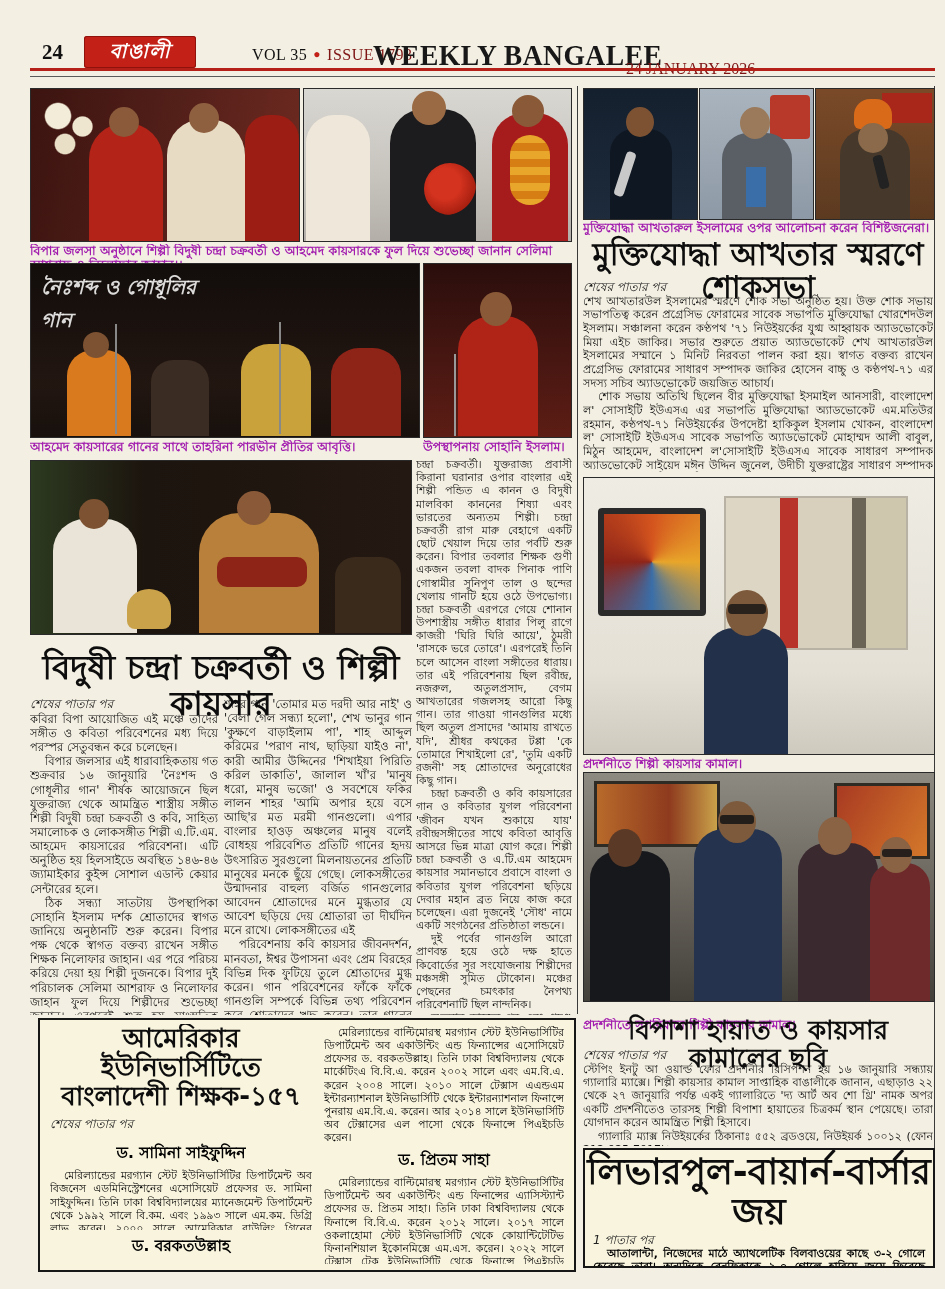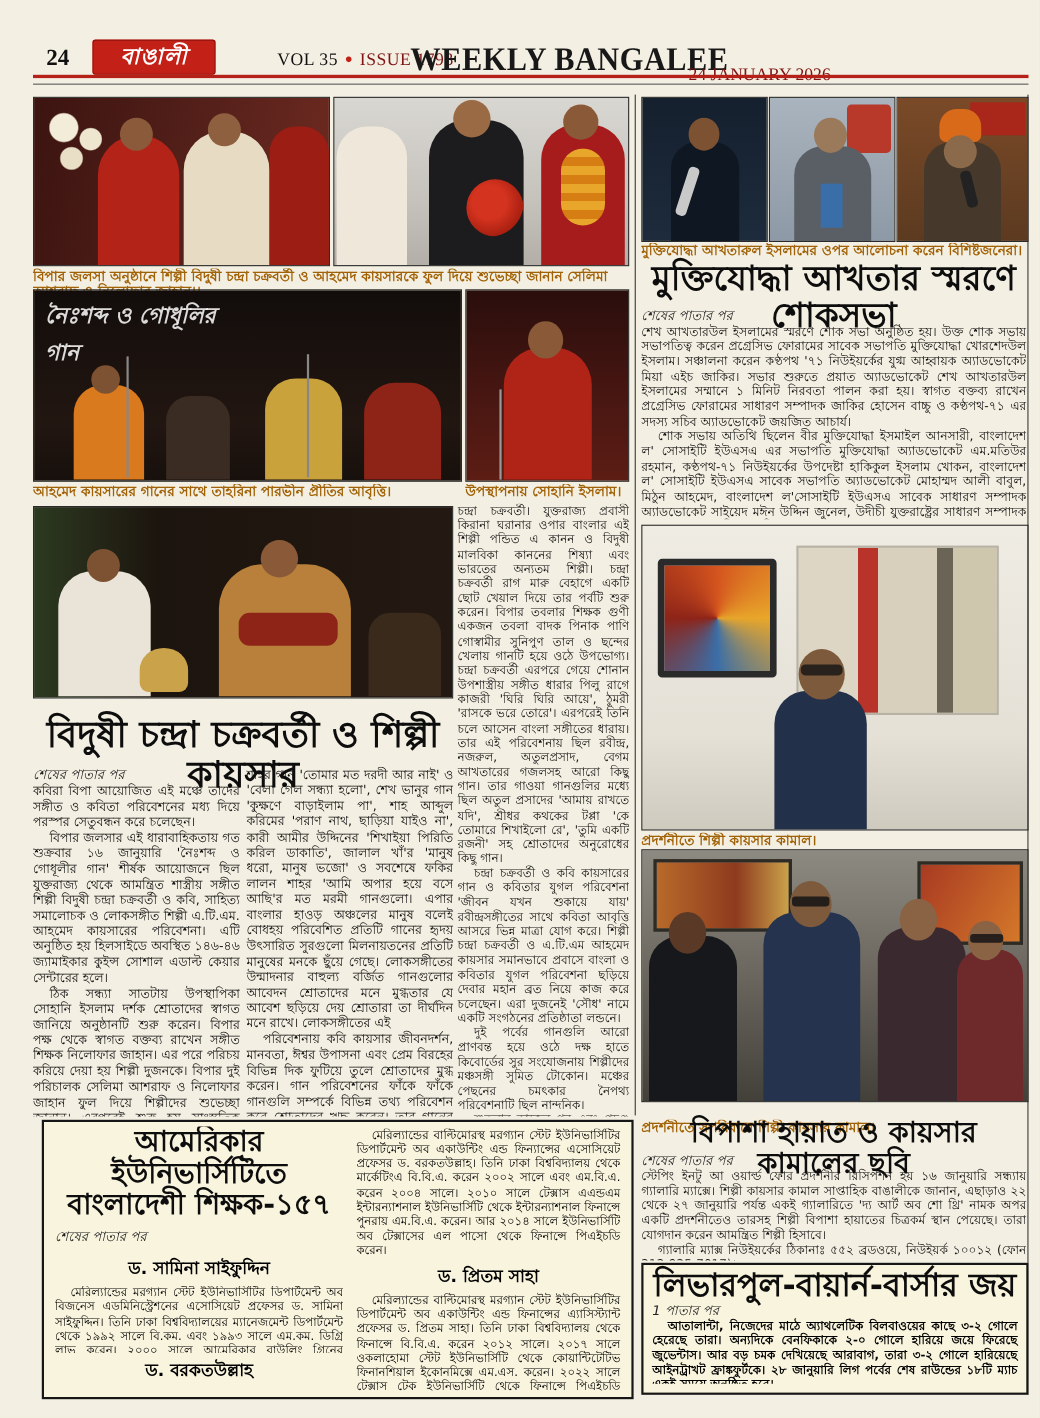--- a/index.html
+++ b/index.html
@@ -17,21 +17,21 @@
   .masthead{font-family:"Liberation Serif",serif;font-weight:bold;font-size:30px;color:#181818;
             transform:scaleX(.92);transform-origin:left;white-space:nowrap;letter-spacing:.5px;}
   .pubdate{font-family:"Liberation Serif",serif;font-size:16px;color:#7e1414;white-space:nowrap;}
   .rule-red{background:#b52019;height:3px;}
   .rule-thin{background:#5a5a5a;height:1px;}
   .vrule{background:#3a3a3a;width:1px;}
   
   .photo{position:absolute;border:1px solid #2a2a2a;overflow:hidden;}
   .photo i{position:absolute;display:block;}
   
-  .cap{position:absolute;font-size:12.4px;font-weight:600;color:#a16207;line-height:1.15;white-space:nowrap;overflow:hidden;}
+  .cap{position:absolute;font-size:12.4px;font-weight:600;color:#a21caf;line-height:1.15;white-space:nowrap;overflow:hidden;}
   .cap.wrap{white-space:normal;}
   .headline{position:absolute;font-weight:bold;color:#0d0d0d;text-align:center;line-height:1.08;}
   .cont{font-style:italic;font-size:12px;color:#222;margin:0 0 2px 0;}
   .col{position:absolute;overflow:hidden;text-align:justify;color:#101010;}
   .col p{margin:0;text-indent:15px;}
   .col p.ni{text-indent:0;}
   .subhead{font-weight:bold;text-align:center;font-size:15.5px;margin:4px 0 2px 0;text-indent:0 !important;}
   
   .boxart{position:absolute;background:#f8f4dd;border:2px solid #161616;overflow:hidden;}
   .box-head{font-weight:bold;text-align:center;color:#0d0d0d;line-height:1.12;}
@@ -186,21 +186,21 @@
 
   <div class="headline" style="left:583px;top:1016px;width:350px;font-size:26px;">বিপাশা হায়াত ও কায়সার কামালের ছবি</div>
   <div class="col" style="left:583px;top:1048px;width:350px;height:98px;font-size:11px;line-height:1.22;">
     <p class="ni cont">শেষের পাতার পর</p>
     <p class="ni">স্টেপিং ইনটু আ ওয়ার্ল্ড ফোর প্রদর্শনীর রিসিপশন হয় ১৬ জানুয়ারি সন্ধ্যায় গ্যালারি ম্যাক্সে। শিল্পী কায়সার কামাল সাপ্তাহিক বাঙালীকে জানান, এছাড়াও ২২ থেকে ২৭ জানুয়ারি পর্যন্ত একই গ্যালারিতে 'দ্য আর্ট অব শো থ্রি' নামক অপর একটি প্রদর্শনীতেও তারসহ শিল্পী বিপাশা হায়াতের চিত্রকর্ম স্থান পেয়েছে। তারা যোগদান করেন আমন্ত্রিত শিল্পী হিসাবে।</p>
     <p>গ্যালারি ম্যাক্স নিউইয়র্কের ঠিকানাঃ ৫৫২ ব্রডওয়ে, নিউইয়র্ক ১০০১২ (ফোন 212-925-7017)।</p>
 
   </div>
 
   <div class="boxart" style="left:583px;top:1148px;width:348px;height:116px;">
-    <div class="box-head" style="font-size:29px;margin-top:2px;">লিভারপুল-বায়ার্ন-বার্সার জয়</div>
+    <div class="box-head" style="font-size:36px;margin-top:2px;">লিভারপুল-বায়ার্ন-বার্সার জয়</div>
     <div style="padding:0 8px;text-align:justify;font-size:10.8px;line-height:1.22;overflow:hidden;height:74px;">
       <p class="ni cont" style="margin:0;">1 পাতার পর</p>
       <p style="margin:0;text-indent:14px;font-weight:bold;">আতালান্টা, নিজেদের মাঠে অ্যাথলেটিক বিলবাওয়ের কাছে ৩-২ গোলে হেরেছে তারা। অন্যদিকে বেনফিকাকে ২-০ গোলে হারিয়ে জয়ে ফিরেছে জুভেন্টাস। আর বড় চমক দেখিয়েছে আরাবাগ, তারা ৩-২ গোলে হারিয়েছে আইনট্রাখট ফ্রাঙ্কফুর্টকে। ২৮ জানুয়ারি লিগ পর্বের শেষ রাউন্ডের ১৮টি ম্যাচ একই সময়ে অনুষ্ঠিত হবে।</p>
     </div>
   </div>
 
   <div class="boxart" style="left:38px;top:1018px;width:534px;height:250px;">
     <div style="position:absolute;left:10px;top:4px;width:262px;height:238px;display:flex;flex-direction:column;overflow:hidden;">
       <div class="box-head" style="font-size:26px;">আমেরিকার ইউনিভার্সিটিতে</div>
       <div class="box-head" style="font-size:26px;">বাংলাদেশী শিক্ষক-১৫৭</div>

